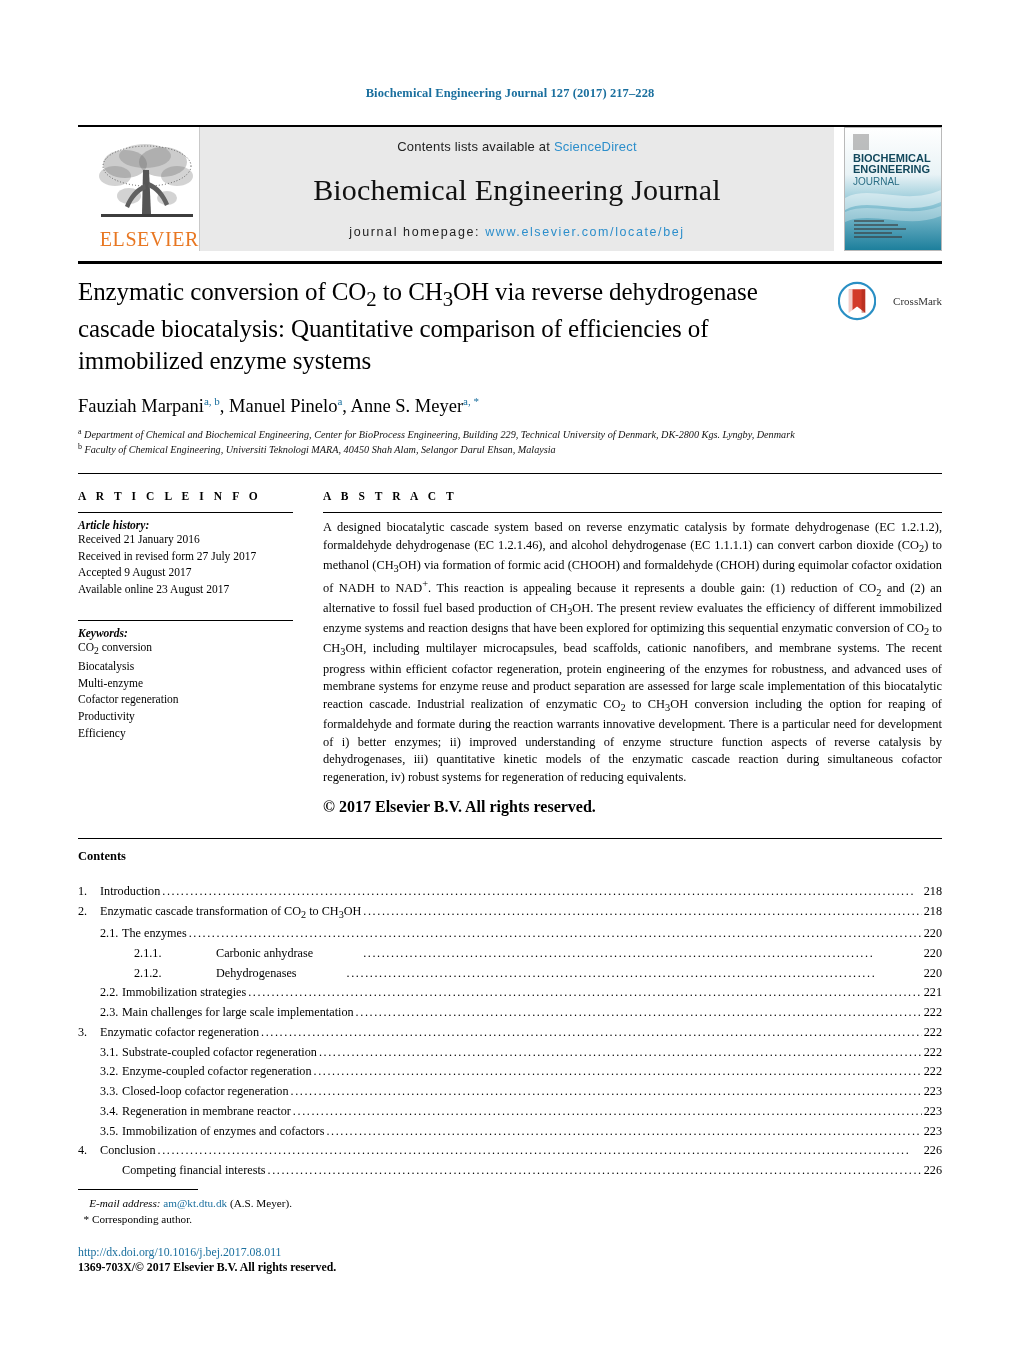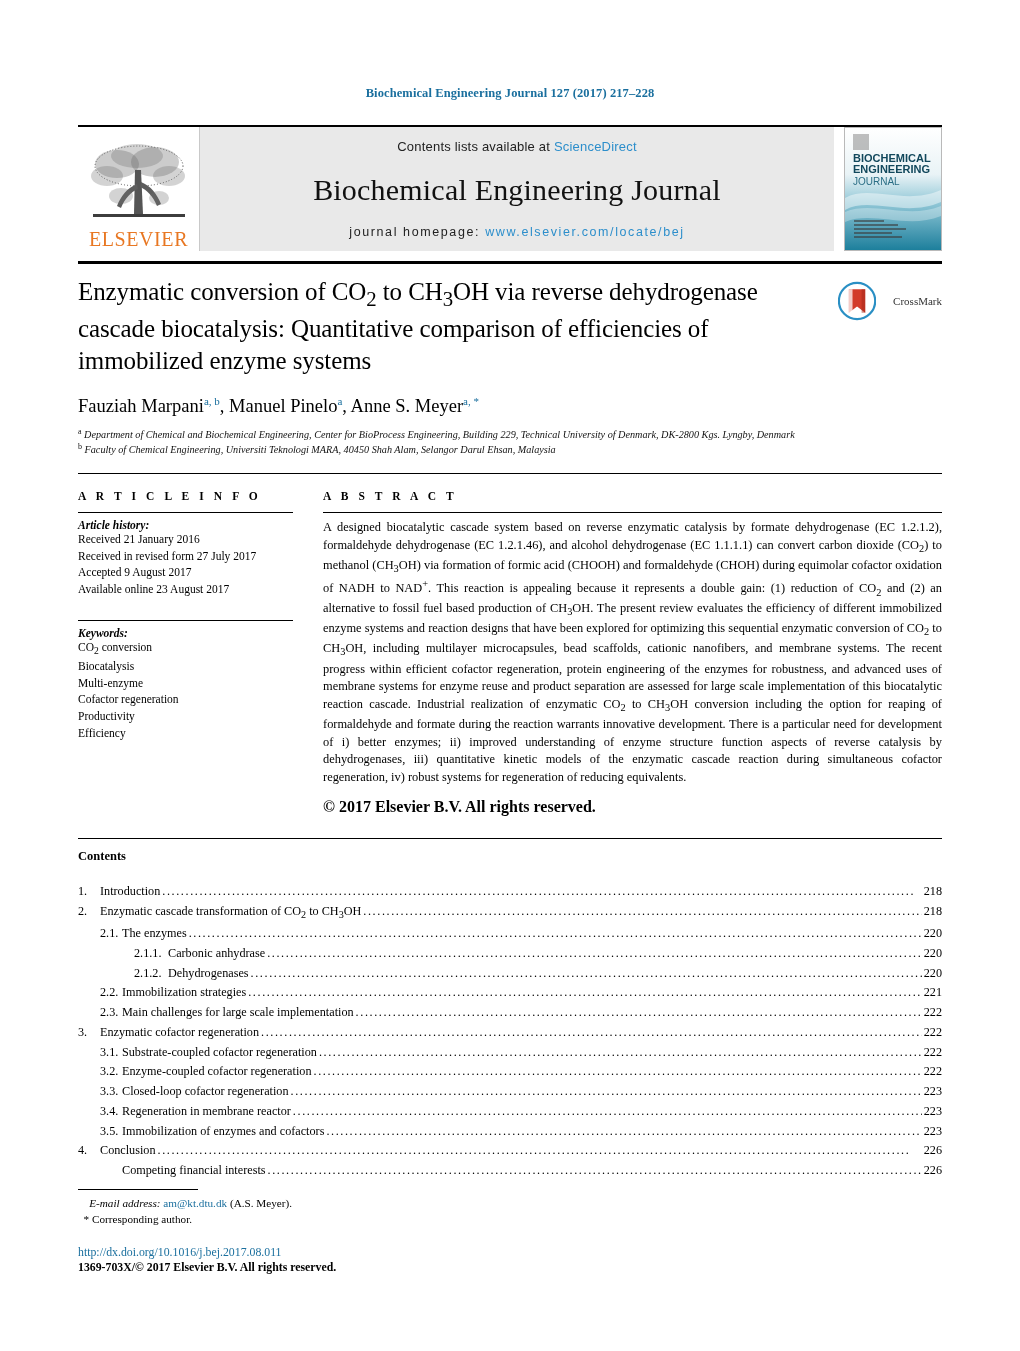--- a/index.html
+++ b/index.html
@@ -39,21 +39,21 @@
     border-top: 2.5px solid #000;
     display: flex;
     align-items: stretch;
     height: 124px;
   }
   .elsevier-logo {
     width: 122px;
     border-right: 1px solid #c9c9c9;
     display: flex;
     flex-direction: column;
-    align-items: center;
+    align-items: flex-end;
     justify-content: flex-end;
     padding-bottom: 2px;
     box-sizing: border-box;
   }
   .tree-svg { display:block; }
   .elsevier-word {
     font-family: "Liberation Serif", serif;
     color: #E87722;
     font-size: 20px;
     letter-spacing: 0.6px;
@@ -232,21 +232,21 @@
   .toc-label { flex: 0 0 auto; }
   .toc-dots {
     flex: 1 1 auto;
     overflow: hidden;
     white-space: nowrap;
     margin: 0 2px;
     letter-spacing: 1.6px;
   }
   .toc-page { flex: 0 0 auto; }
   .lvl1 { padding-left: 22px; }
-  .lvl2 { padding-left: 56px; }
+  .lvl2 { padding-left: 56px; gap: 48px; }
   .lvl2 .toc-num { width: 34px; flex: 0 0 34px; }
   .noindent-sub { padding-left: 44px; }
 
   
   .footer {
     position: absolute;
     left: 78px;
     right: 78px;
     bottom: 76px;
   }

